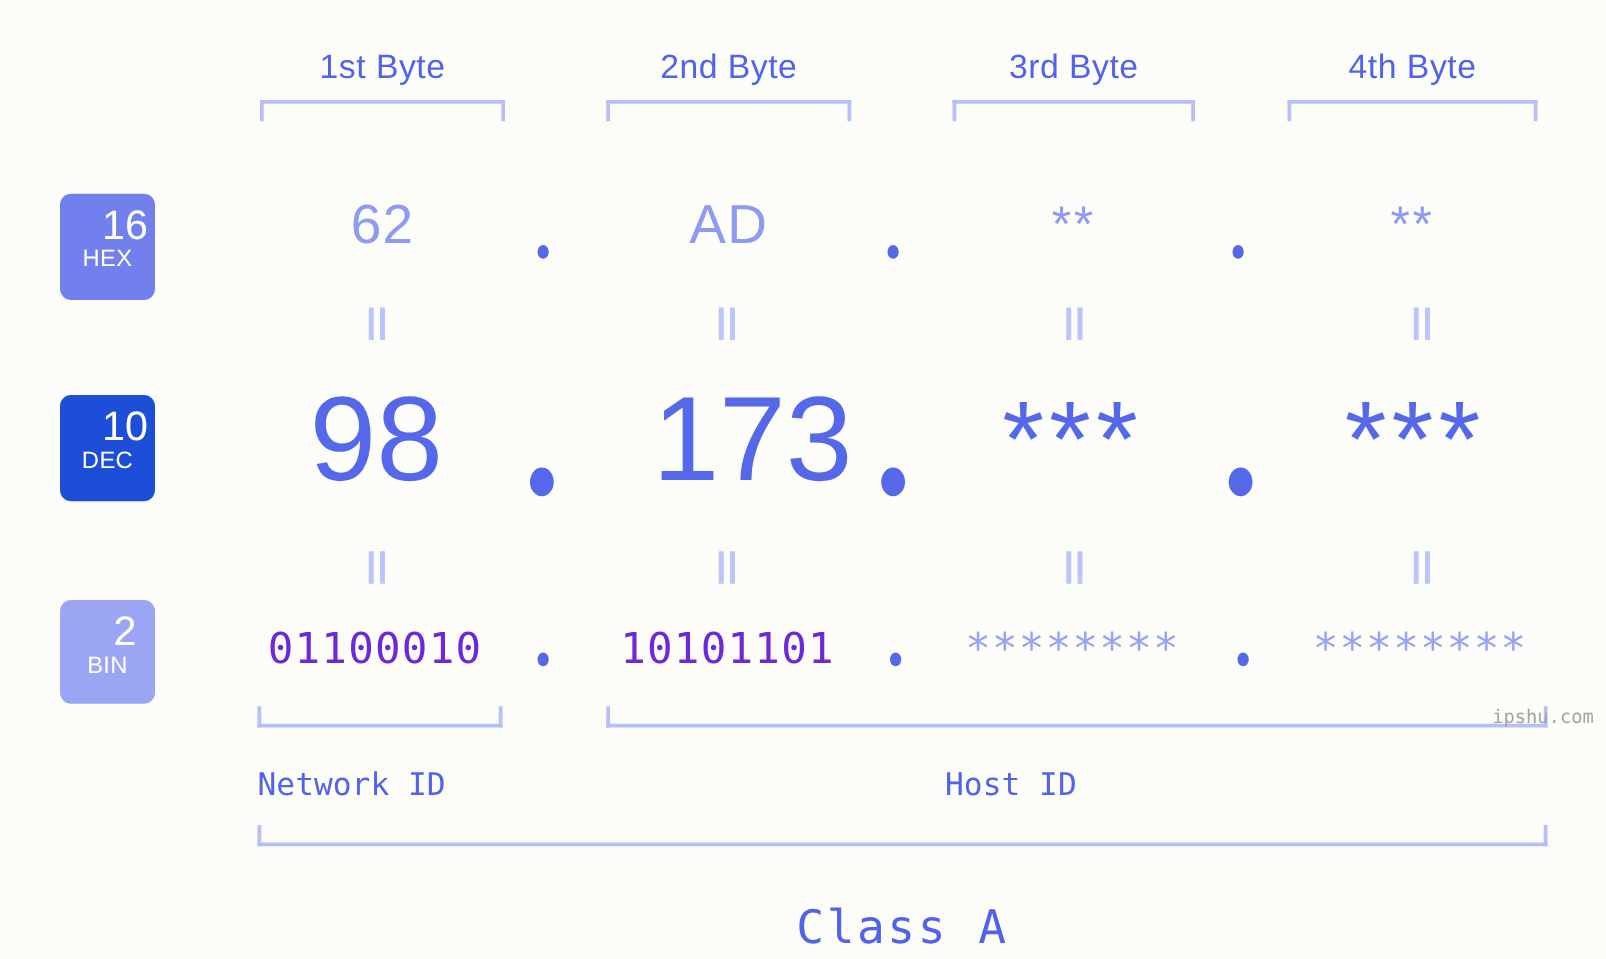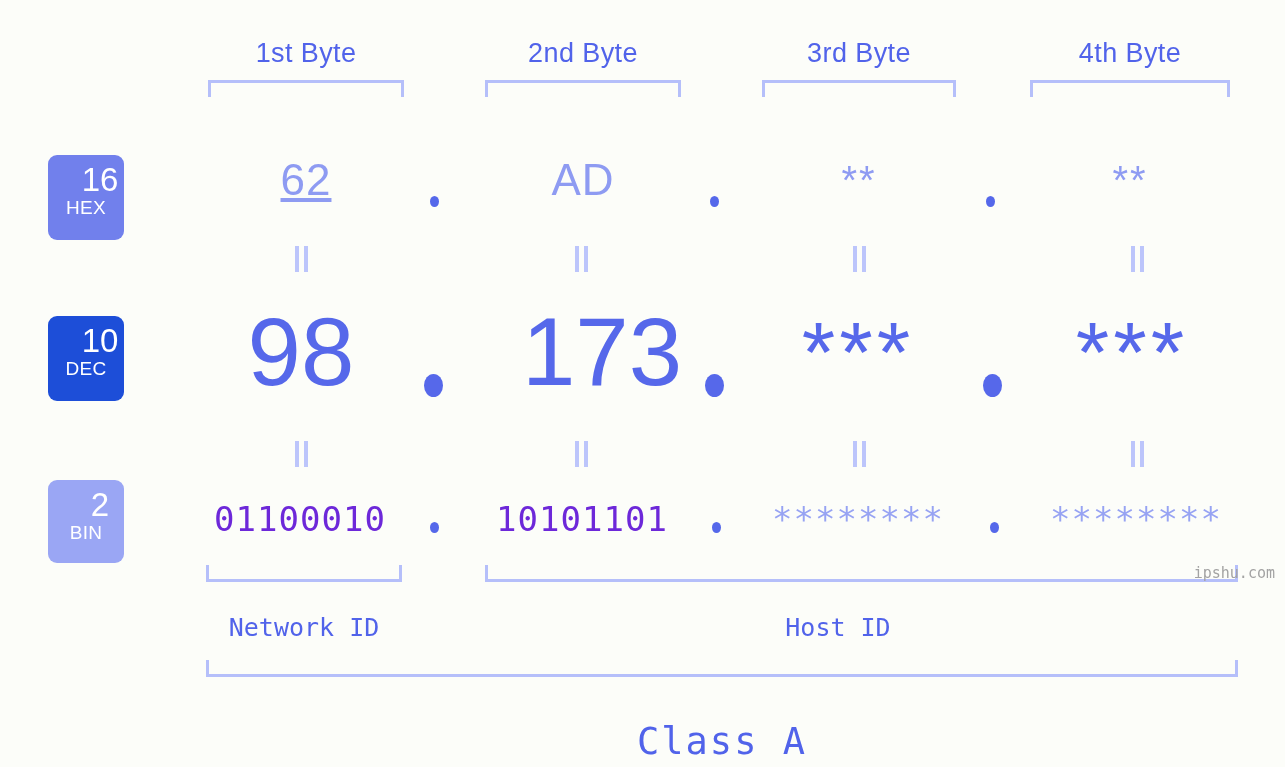--- a/index.html
+++ b/index.html
@@ -165,21 +165,21 @@
     border-radius: 50%;
     background: #5568ea;
   }
 
   
   .id-label {
     position: absolute;
     top: 612px;
     height: 32px;
     line-height: 32px;
-    text-align: center;
+    text-align: left;
     font-size: 25px;
     color: #5163ea;
     font-family: "DejaVu Sans Mono", "Liberation Mono", monospace;
     letter-spacing: 0px;
     white-space: nowrap;
   }
 
   
   #class-label {
     position: absolute;
@@ -228,21 +228,21 @@
   <div class="badge" id="badge-dec">
     <span class="num">10</span>
     <span class="nm">DEC</span>
   </div>
   <div class="badge" id="badge-bin">
     <span class="num">2</span>
     <span class="nm">BIN</span>
   </div>
 
   <div class="hex-row">
-    <div class="cell" style="left:208px;width:196px;text-decoration:underline;">62</div>
+    <div class="cell" style="left:208px;width:196px;">62</div>
     <div class="dot-sm" style="left:430px;"></div>
     <div class="cell" style="left:485px;width:196px;">AD</div>
     <div class="dot-sm" style="left:710px;"></div>
     <div class="cell stars" style="left:762px;width:194px;">**</div>
     <div class="dot-sm" style="left:986px;"></div>
     <div class="cell stars" style="left:1030px;width:200px;">**</div>
   </div>
 
   <div class="eq" style="left:292px;top:246px;"><i></i><i></i></div>
   <div class="eq" style="left:572px;top:246px;"><i></i><i></i></div>
@@ -271,20 +271,20 @@
     <div class="dot-bin" style="left:712px;"></div>
     <div class="cell stars" style="left:758px;width:200px;">********</div>
     <div class="dot-bin" style="left:990px;"></div>
     <div class="cell stars" style="left:1036px;width:200px;">********</div>
   </div>
 
   <div class="bracket-up" style="left:206px;top:565px;width:196px;"></div>
   <div class="bracket-up" style="left:485px;top:565px;width:753px;"></div>
 
   <div class="id-label" style="left:206px;width:196px;">Network ID</div>
-  <div class="id-label" style="left:708px;width:260px;">Host ID</div>
+  <div class="id-label" style="left:756px;width:260px;">Host ID</div>
 
   <div class="bracket-up" style="left:206px;top:660px;width:1032px;"></div>
   <div id="class-label">Class A</div>
 
   <div id="watermark">ipshu.com</div>
 
 </div>
 
 </body></html>

